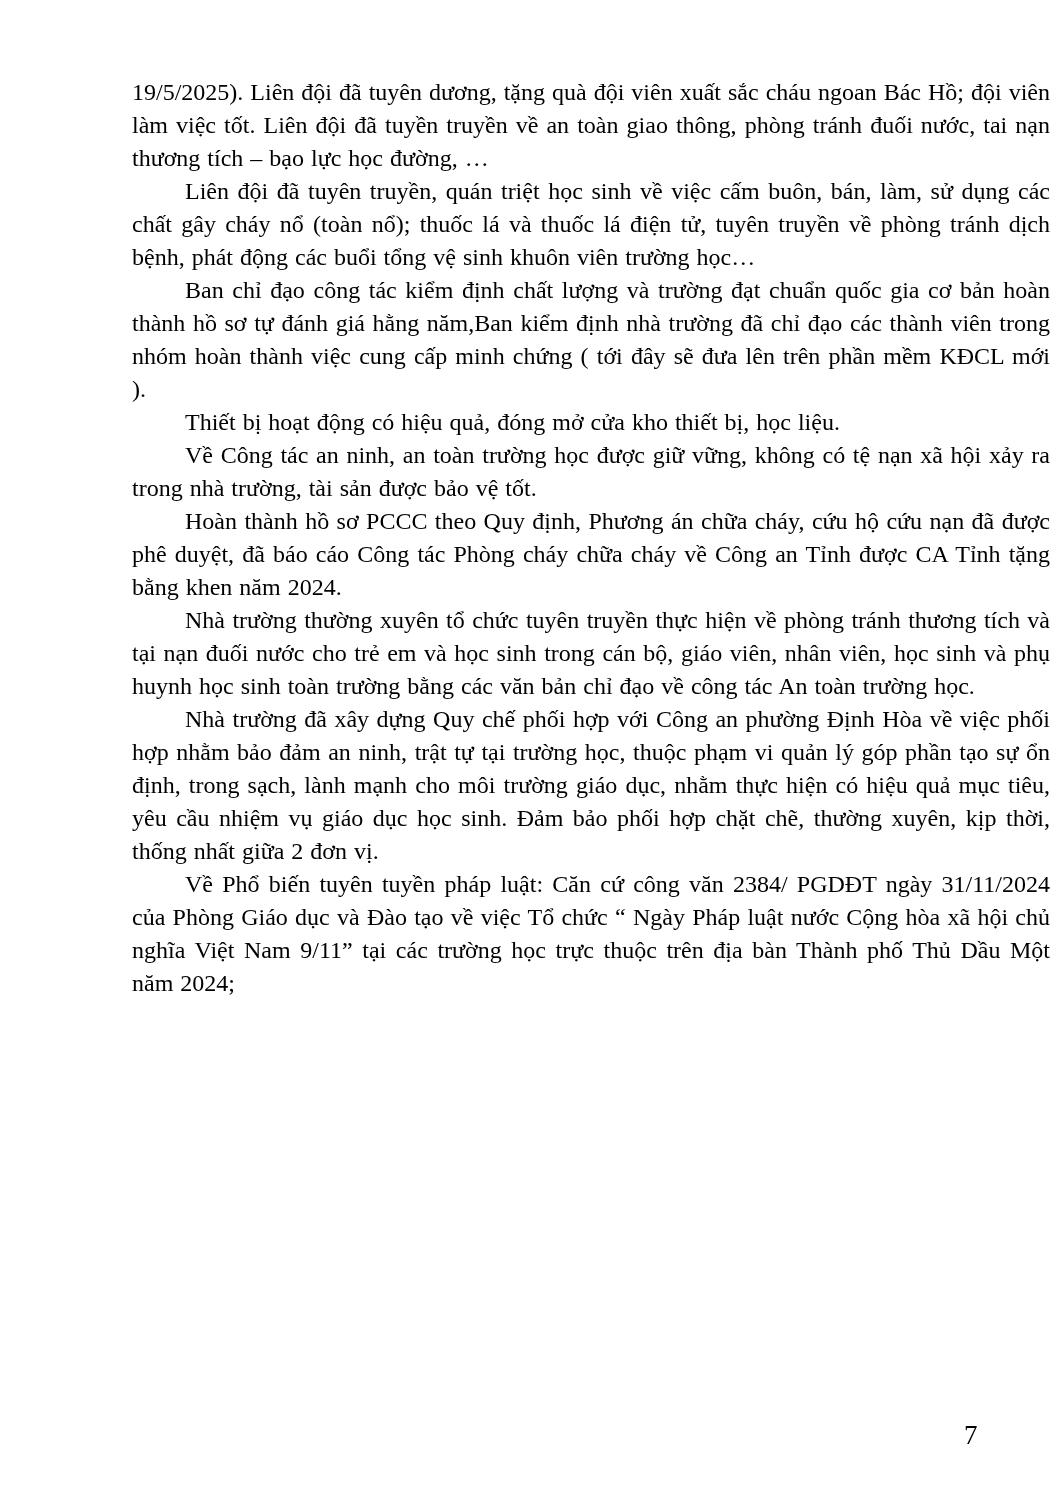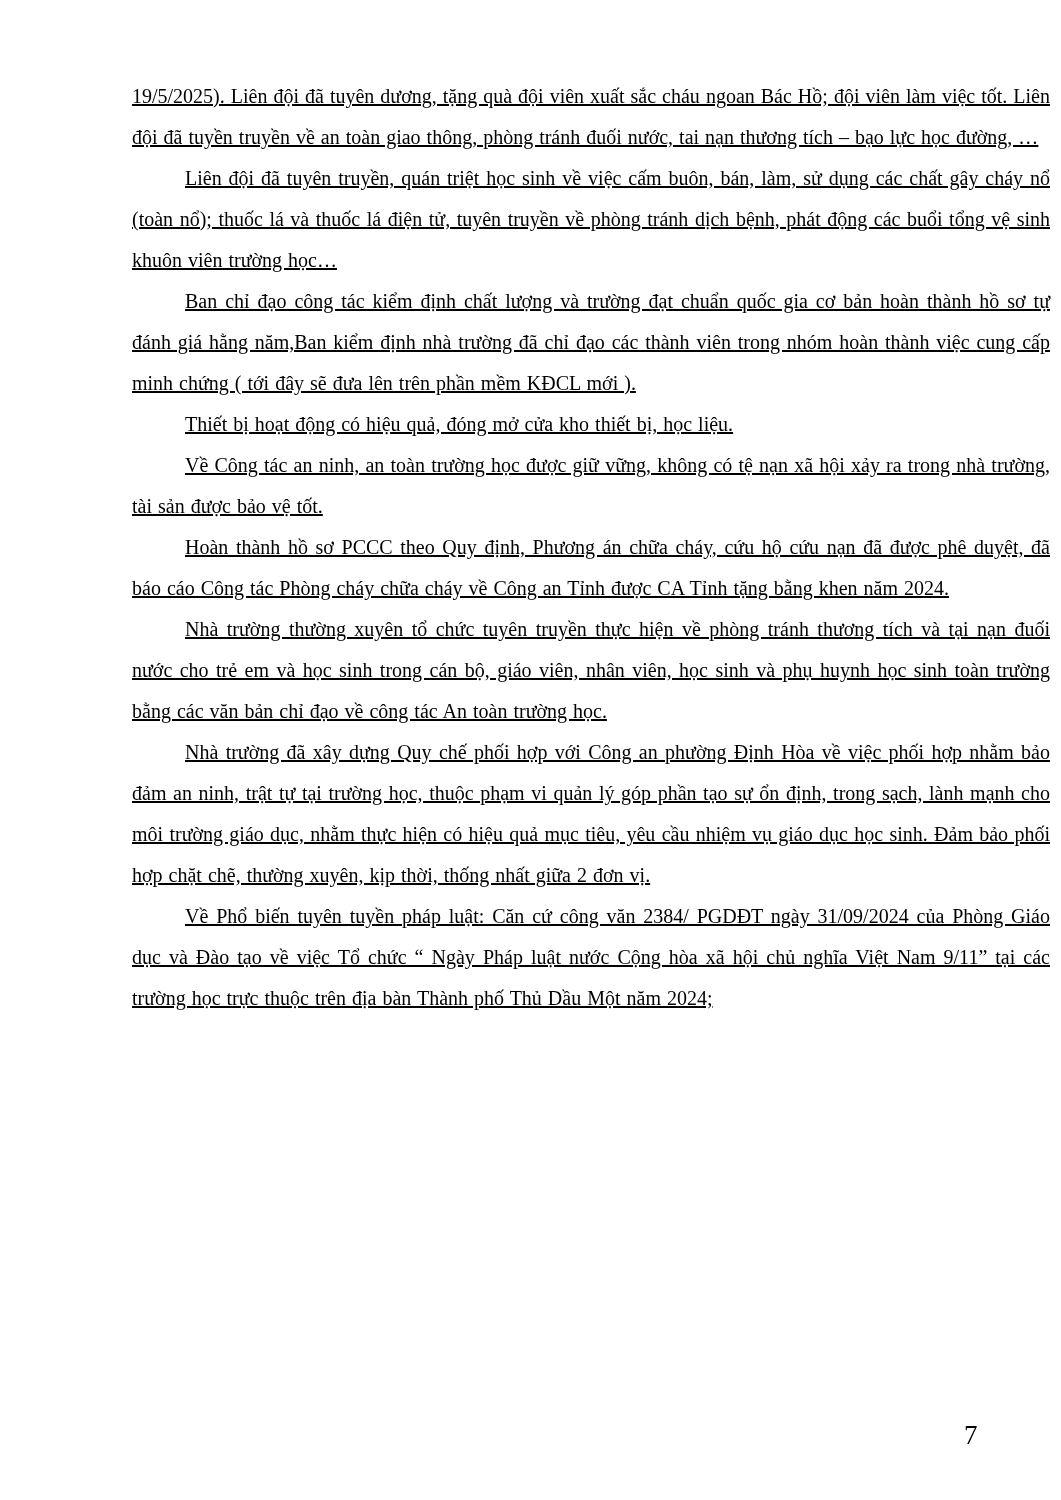--- a/index.html
+++ b/index.html
@@ -18,25 +18,24 @@
     width: 1061px;
     height: 1500px;
     background: #ffffff;
     overflow: hidden;
   }
   .content {
     position: absolute;
     left: 132px;
     top: 76px;
     width: 918px;
-    font-size: 20px;
-    line-height: 41px;
+    font-size: 24px;
+    line-height: 33px;
     text-align: justify;
     word-spacing: 1px;
-    text-decoration: underline;
   }
   .content p {
     margin: 0;
     padding: 0;
     text-indent: 53px;
   }
   .content p.no-indent {
     text-indent: 0;
   }
   .content p.heading {
@@ -56,16 +55,16 @@
 <div class="page">
   <div class="content">
     <p class="no-indent">19/5/2025). Liên đội đã tuyên dương, tặng quà đội viên xuất sắc cháu ngoan Bác Hồ; đội viên làm việc tốt. Liên đội đã tuyền truyền về an toàn giao thông, phòng tránh đuối nước, tai nạn thương tích – bạo lực học đường, …</p>
     <p>Liên đội đã tuyên truyền, quán triệt học sinh về việc cấm buôn, bán, làm, sử dụng các chất gây cháy nổ (toàn nổ); thuốc lá và thuốc lá điện tử, tuyên truyền về phòng tránh dịch bệnh, phát động các buổi tổng vệ sinh khuôn viên trường học…</p>
     <p>Ban chỉ đạo công tác kiểm định chất lượng và trường đạt chuẩn quốc gia cơ bản hoàn thành hồ sơ tự đánh giá hằng năm,Ban kiểm định nhà trường đã chỉ đạo các thành viên trong nhóm hoàn thành việc cung cấp minh chứng ( tới đây sẽ đưa lên trên phần mềm KĐCL mới ).</p>
     <p>Thiết bị hoạt động có hiệu quả, đóng mở cửa kho thiết bị, học liệu.</p>
     <p>Về Công tác an ninh, an toàn trường học được giữ vững, không có tệ nạn xã hội xảy ra trong nhà trường, tài sản được bảo vệ tốt.</p>
     <p>Hoàn thành hồ sơ PCCC theo Quy định, Phương án chữa cháy, cứu hộ cứu nạn đã được phê duyệt, đã báo cáo Công tác Phòng cháy chữa cháy về Công an Tỉnh được CA Tỉnh tặng bằng khen năm 2024.</p>
     <p>Nhà trường thường xuyên tổ chức tuyên truyền thực hiện về phòng tránh thương tích và tại nạn đuối nước cho trẻ em và học sinh trong cán bộ, giáo viên, nhân viên, học sinh và phụ huynh học sinh toàn trường bằng các văn bản chỉ đạo về công tác An toàn trường học.</p>
     <p>Nhà trường đã xây dựng Quy chế phối hợp với Công an phường Định Hòa về việc phối hợp nhằm bảo đảm an ninh, trật tự tại trường học, thuộc phạm vi quản lý góp phần tạo sự ổn định, trong sạch, lành mạnh cho môi trường giáo dục, nhằm thực hiện có hiệu quả mục tiêu, yêu cầu nhiệm vụ giáo dục học sinh. Đảm bảo phối hợp chặt chẽ, thường xuyên, kịp thời, thống nhất giữa 2 đơn vị.</p>
-    <p>Về Phổ biến tuyên tuyền pháp luật: Căn cứ công văn 2384/ PGDĐT ngày 31/09/2024 của Phòng Giáo dục và Đào tạo về việc Tổ chức “ Ngày Pháp luật nước Cộng hòa xã hội chủ nghĩa Việt Nam 9/11” tại các trường học trực thuộc trên địa bàn Thành phố Thủ Dầu Một năm 2024;</p>
+    <p>Về Phổ biến tuyên tuyền pháp luật: Căn cứ công văn 2384/ PGDĐT ngày 31/11/2024 của Phòng Giáo dục và Đào tạo về việc Tổ chức “ Ngày Pháp luật nước Cộng hòa xã hội chủ nghĩa Việt Nam 9/11” tại các trường học trực thuộc trên địa bàn Thành phố Thủ Dầu Một năm 2024;</p>
   </div>
   <div class="page-number">7</div>
 </div>
 
 </body></html>

